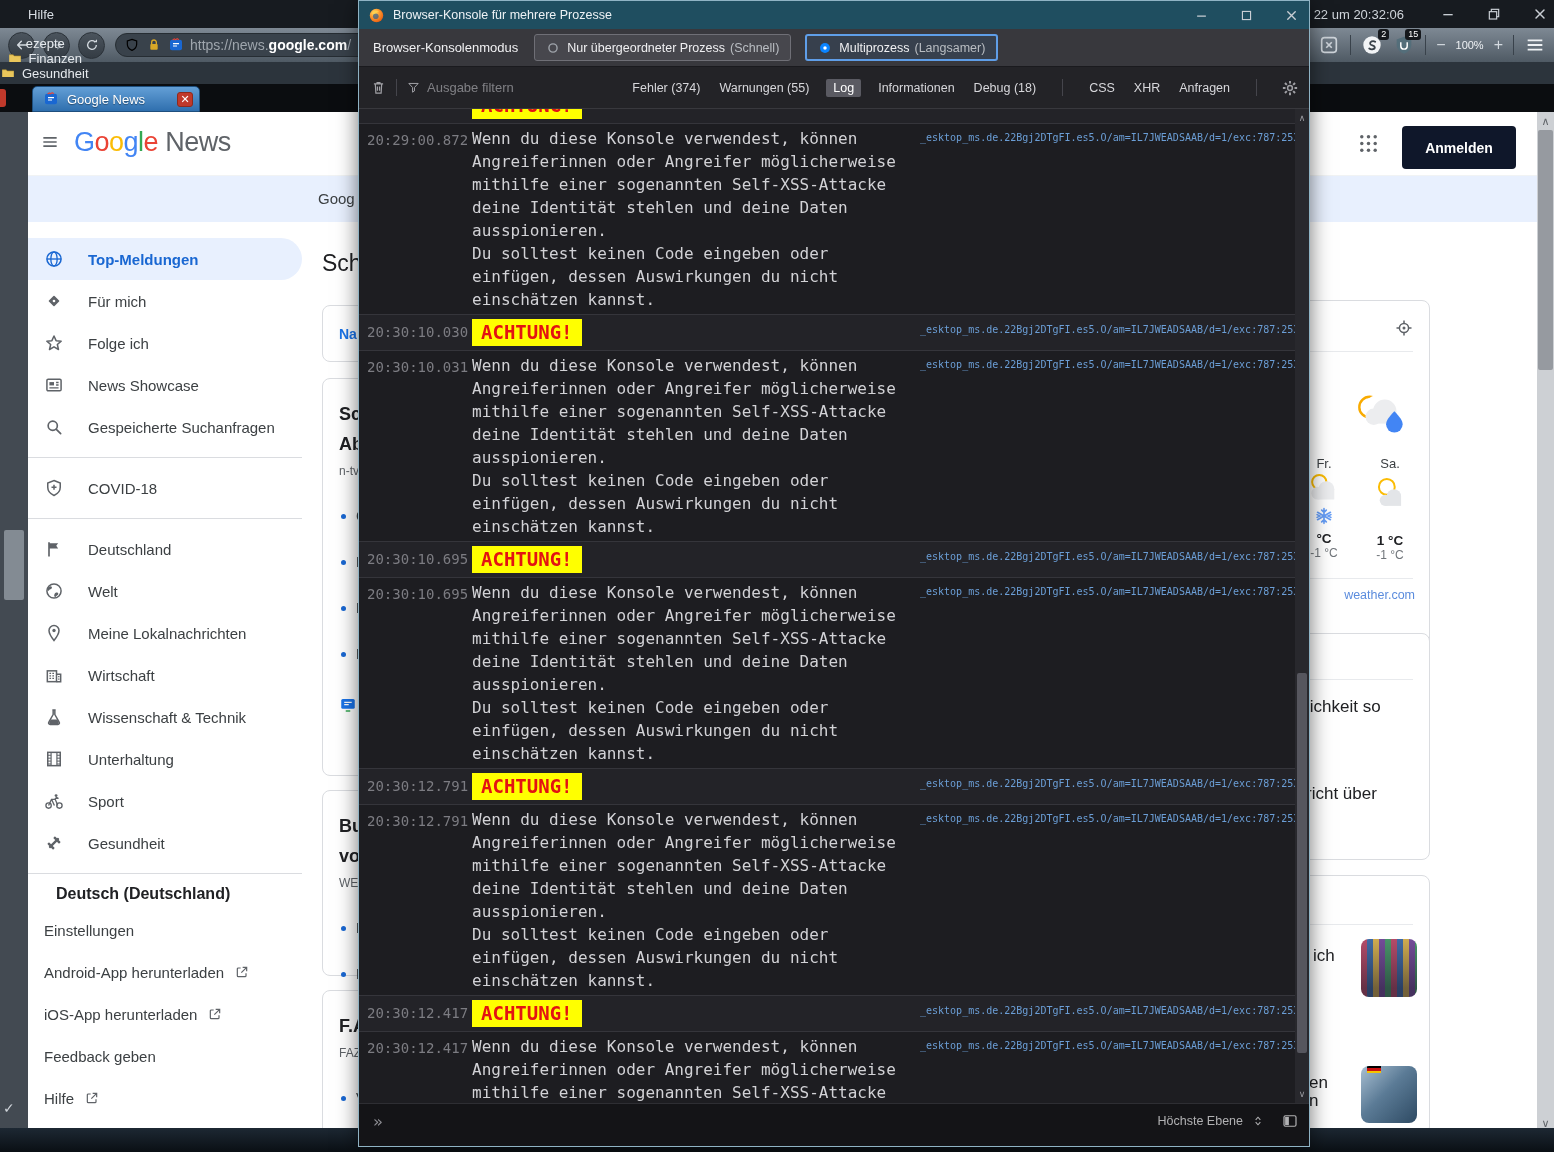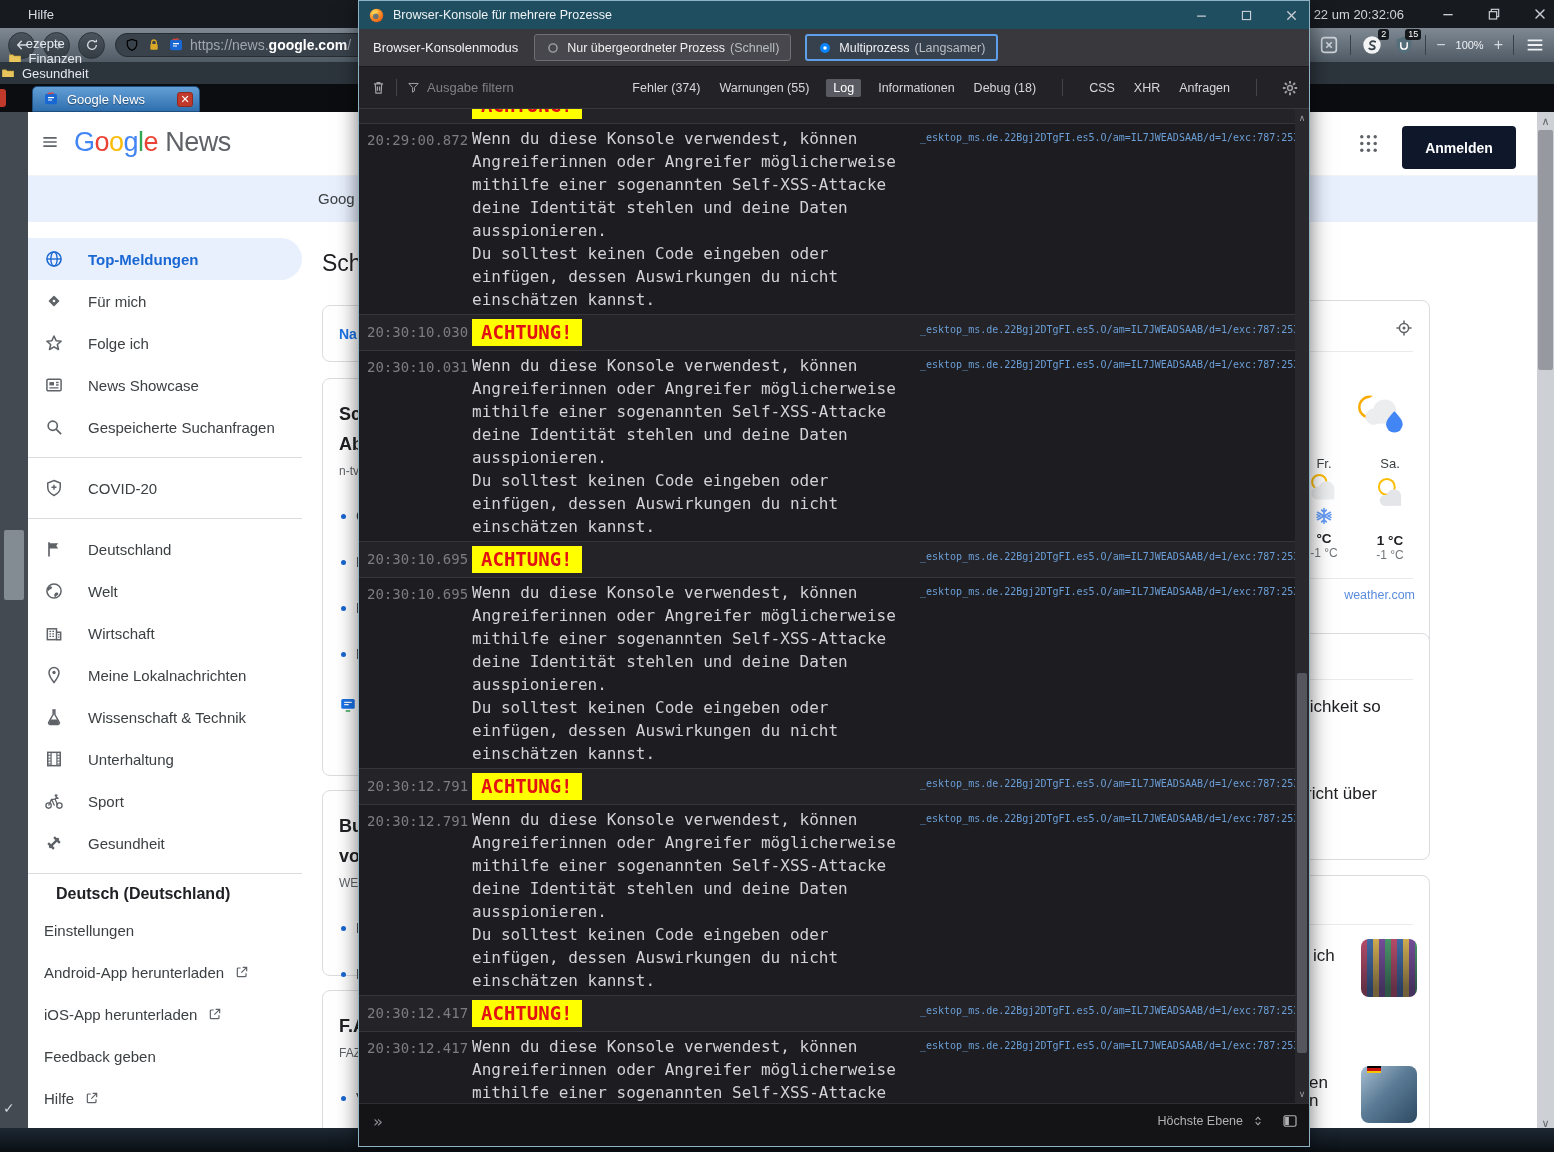--- a/index.html
+++ b/index.html
@@ -407,21 +407,21 @@
           <span>Gespeicherte Suchanfragen</span>
         </div>
         <div class="sb-divider"></div>
         <div class="sb-item">
           <span class="sb-icon" data-icon="covid">
             <svg viewBox="0 0 24 24" xmlns="http://www.w3.org/2000/svg">
               <path d="M12 3l7.5 3v5.2c0 4.8-3.2 7.9-7.5 9.8-4.3-1.9-7.5-5-7.5-9.8V6z" fill="none" stroke="currentColor" stroke-width="1.8"></path>
               <path d="M12 8v6M9 11h6" stroke="currentColor" stroke-width="1.8"></path>
             </svg>
           </span>
-          <span>COVID-20</span>
+          <span>COVID-18</span>
         </div>
         <div class="sb-divider"></div>
         <div class="sb-item">
           <span class="sb-icon" data-icon="flag">
             <svg viewBox="0 0 24 24" xmlns="http://www.w3.org/2000/svg">
               <path d="M6 21V4" stroke="currentColor" stroke-width="2"></path>
               <path d="M6 5h11l-2.3 3.2L17 11.5H6z" fill="currentColor"></path>
             </svg>
           </span>
           <span>Deutschland</span>
@@ -430,37 +430,37 @@
           <span class="sb-icon" data-icon="world">
             <svg viewBox="0 0 24 24" xmlns="http://www.w3.org/2000/svg">
               <circle cx="12" cy="12" r="8.5" fill="none" stroke="currentColor" stroke-width="1.8"></circle>
               <path d="M7 6.5c1.8-.4 3 .8 2.4 2.2-.5 1.2-2.6 1-3.3 2.3-.8 1.4-2.2.6-2.3-.8C3.7 8.6 5.2 7 7 6.5z" fill="currentColor"></path>
               <path d="M14 14c1.5-.8 3.4 0 3.2 1.6-.2 1.4-2 1.5-2.6 2.8-.7 1.3-2.4.8-2.4-.7 0-1.5.6-3 1.8-3.7z" fill="currentColor"></path>
             </svg>
           </span>
           <span>Welt</span>
         </div>
         <div class="sb-item">
+          <span class="sb-icon" data-icon="pin">
+            <svg viewBox="0 0 24 24" xmlns="http://www.w3.org/2000/svg">
+              <path d="M12 3a6 6 0 00-6 6c0 4.4 6 12 6 12s6-7.6 6-12a6 6 0 00-6-6z" fill="none" stroke="currentColor" stroke-width="1.8"></path>
+              <circle cx="12" cy="9" r="2" fill="currentColor"></circle>
+            </svg>
+          </span>
+          <span>Meine Lokalnachrichten</span>
+        </div>
+        <div class="sb-item">
           <span class="sb-icon" data-icon="building">
             <svg viewBox="0 0 24 24" xmlns="http://www.w3.org/2000/svg">
               <rect x="4" y="7" width="11" height="13" fill="none" stroke="currentColor" stroke-width="1.8"></rect>
               <path d="M15 11h5v9h-5" fill="none" stroke="currentColor" stroke-width="1.8"></path>
               <path d="M6.5 10h2M10 10h2M6.5 13h2M10 13h2M6.5 16h2M10 16h2M17 14h1.5M17 17h1.5" stroke="currentColor" stroke-width="1.4"></path>
             </svg>
           </span>
           <span>Wirtschaft</span>
-        </div>
-        <div class="sb-item">
-          <span class="sb-icon" data-icon="pin">
-            <svg viewBox="0 0 24 24" xmlns="http://www.w3.org/2000/svg">
-              <path d="M12 3a6 6 0 00-6 6c0 4.4 6 12 6 12s6-7.6 6-12a6 6 0 00-6-6z" fill="none" stroke="currentColor" stroke-width="1.8"></path>
-              <circle cx="12" cy="9" r="2" fill="currentColor"></circle>
-            </svg>
-          </span>
-          <span>Meine Lokalnachrichten</span>
         </div>
         <div class="sb-item">
           <span class="sb-icon" data-icon="flask">
             <svg viewBox="0 0 24 24" xmlns="http://www.w3.org/2000/svg">
               <path d="M10 3.5h4M11 3.5V9l-5.2 9.2A1.8 1.8 0 007.4 21h9.2a1.8 1.8 0 001.6-2.8L13 9V3.5" fill="none" stroke="currentColor" stroke-width="1.8" stroke-linejoin="round"></path>
               <path d="M8 15l-1.6 3.2c-.5 1 .2 2.3 1.4 2.3h8.4c1.2 0 1.9-1.3 1.4-2.3L16 15z" fill="currentColor"></path>
             </svg>
           </span>
           <span>Wissenschaft &amp; Technik</span>
         </div>

